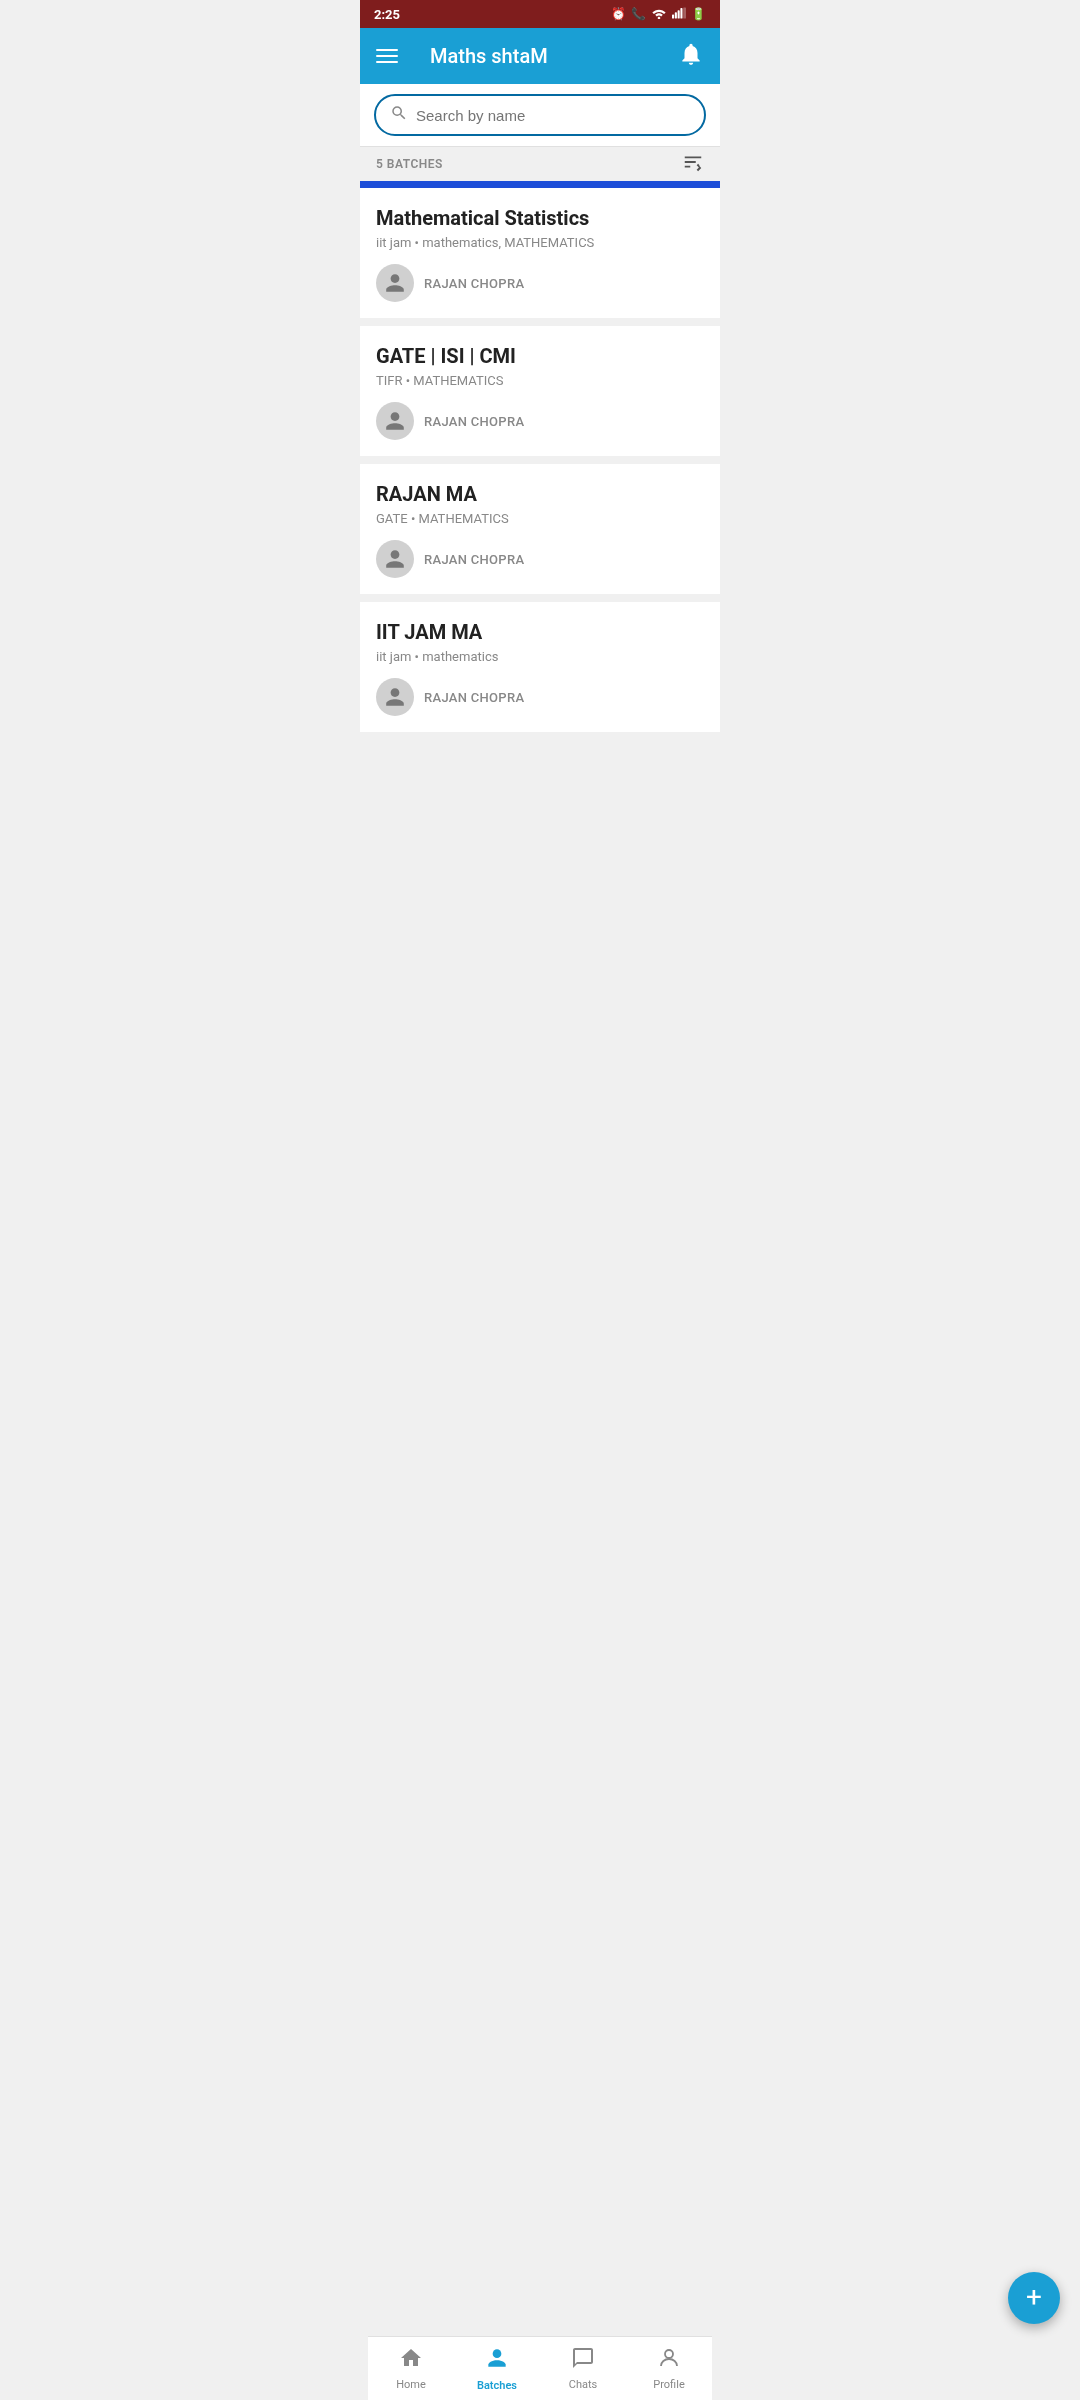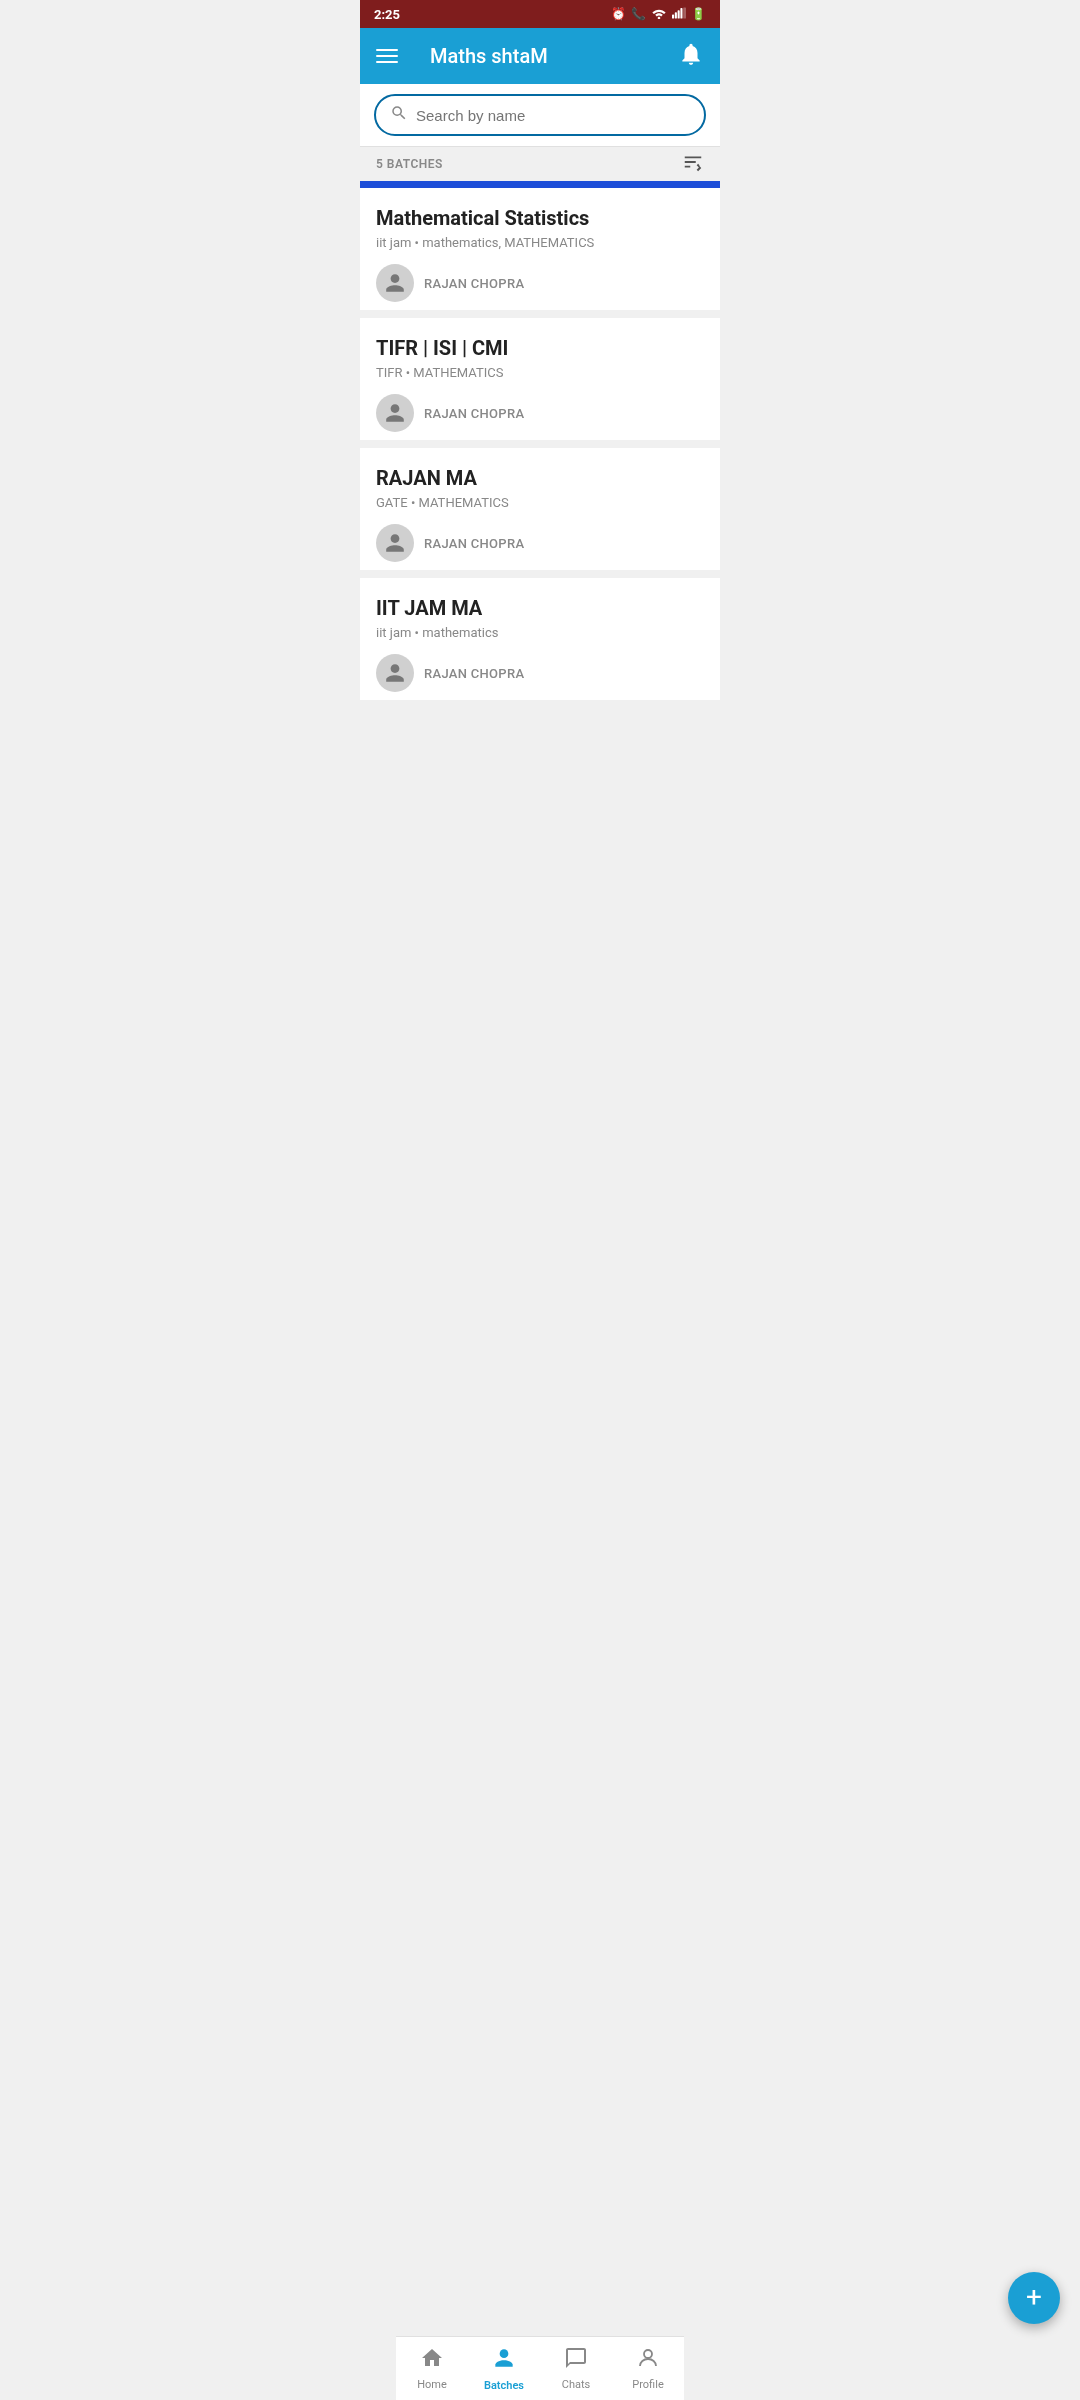--- a/index.html
+++ b/index.html
@@ -123,21 +123,21 @@
       cursor: pointer;
     }
 
     
     .batch-list {
       background: #f0f0f0;
     }
     .batch-item {
       background: white;
       margin-bottom: 8px;
-      padding: 18px 16px 8px;
+      padding: 18px 16px 16px;
       cursor: pointer;
     }
     .batch-name {
       font-size: 20px;
       font-weight: 700;
       color: #222;
       margin-bottom: 5px;
     }
     .batch-tags {
       font-size: 13px;
@@ -193,21 +193,21 @@
       line-height: 1;
       margin-top: -2px;
     }
 
     
     .bottom-nav {
       position: fixed;
       bottom: 0;
       left: 50%;
       transform: translateX(-50%);
-      width: 288px;
+      width: 344px;
       background: white;
       border-top: 1px solid #e0e0e0;
       display: flex;
       height: 64px;
     }
     .nav-item {
       flex: 1;
       display: flex;
       flex-direction: column;
       align-items: center;
@@ -301,21 +301,21 @@
       <div class="instructor-row">
         <div class="instructor-avatar">
           <svg class="person-svg" viewBox="0 0 24 24" fill="#777">
             <path d="M12 12c2.7 0 4.8-2.1 4.8-4.8S14.7 2.4 12 2.4 7.2 4.5 7.2 7.2 9.3 12 12 12zm0 2.4c-3.2 0-9.6 1.6-9.6 4.8v2.4h19.2v-2.4c0-3.2-6.4-4.8-9.6-4.8z"></path>
           </svg>
         </div>
         <span class="instructor-name">RAJAN CHOPRA</span>
       </div>
     </div>
     <div class="batch-item">
-      <div class="batch-name">TIFR | ISI | CMI</div>
+      <div class="batch-name">GATE | ISI | CMI</div>
       <div class="batch-tags">TIFR • MATHEMATICS</div>
       <div class="instructor-row">
         <div class="instructor-avatar">
           <svg class="person-svg" viewBox="0 0 24 24" fill="#777">
             <path d="M12 12c2.7 0 4.8-2.1 4.8-4.8S14.7 2.4 12 2.4 7.2 4.5 7.2 7.2 9.3 12 12 12zm0 2.4c-3.2 0-9.6 1.6-9.6 4.8v2.4h19.2v-2.4c0-3.2-6.4-4.8-9.6-4.8z"></path>
           </svg>
         </div>
         <span class="instructor-name">RAJAN CHOPRA</span>
       </div>
     </div>

